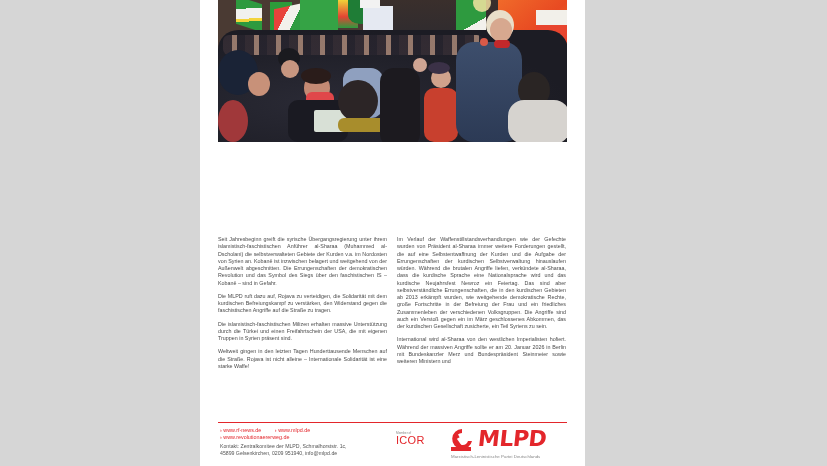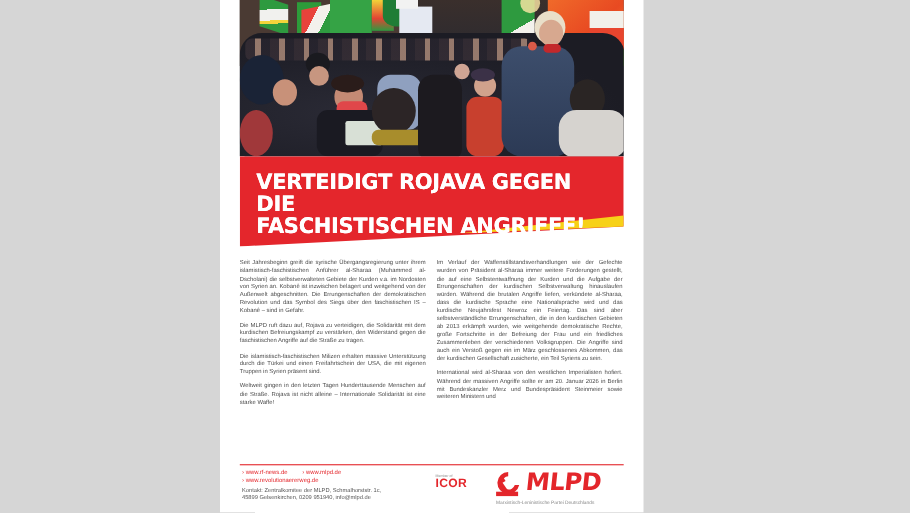--- a/index.html
+++ b/index.html
@@ -65,21 +65,21 @@
     .contact {
       position: absolute; left: 20px; top: 443px; width: 170px;
       font-family: "Liberation Sans", sans-serif;
       font-size: 5.2px; line-height: 7px; color: #555;
     }
     .icor {
       position: absolute; left: 196px; top: 431px;
     }
     .icor .member { font-family: "Liberation Sans", sans-serif; font-size: 3.2px; color: #888; }
     .icor .name {
-      font-family: "Liberation Sans", sans-serif; font-weight: bold;
+      font-family: "Liberation Sans", sans-serif; font-weight: normal;
       font-size: 11px; color: #e3262b; letter-spacing: 0.3px; line-height: 11px;
     }
     .mlpd {
       position: absolute; left: 248px; top: 426px; width: 120px; height: 38px;
     }
     .mlpd .logo-word {
       position: absolute; left: 30px; top: 0;
       font-family: "DejaVu Sans", sans-serif; font-weight: bold;
       font-size: 22px; line-height: 26px; color: #e3262b;
       letter-spacing: -0.5px; transform: skewX(-6deg);
@@ -135,30 +135,20 @@
     <div class="blob" style="left:206px;top:88px;width:34px;height:54px;background:#c8402e;border-radius:10px;"></div>
     <div class="blob" style="left:238px;top:42px;width:66px;height:100px;background:linear-gradient(180deg,#3d4e6c,#2c3a55);border-radius:18px;"></div>
     <div class="blob" style="left:268px;top:10px;width:28px;height:30px;background:#e9dfc9;"></div>
     <div class="blob" style="left:272px;top:18px;width:22px;height:24px;background:#d7a88f;"></div>
     <div class="blob" style="left:276px;top:40px;width:16px;height:8px;background:#c3282b;border-radius:4px;"></div>
     <div class="blob" style="left:262px;top:38px;width:8px;height:8px;background:#d95a48;"></div>
     <div class="blob" style="left:300px;top:72px;width:32px;height:36px;background:#2a2524;"></div>
     <div class="blob" style="left:290px;top:100px;width:62px;height:44px;background:#d6d3cf;border-radius:16px;"></div>
   </div>
 
-  <div class="banner">
-    <svg width="349" height="82" viewBox="0 0 349 82">
-      <polygon points="0,0 349,0 349,64 0,82" fill="#e4262c"></polygon>
-      <polygon points="200,70 349,54 349,64" fill="#f7d117"></polygon>
-    </svg>
-    <div class="banner-title">
-      <div>VERTEIDIGT ROJAVA GEGEN DIE</div>
-      <div>FASCHISTISCHEN ANGRIFFE!</div>
-    </div>
-  </div>
 
   <div class="columns">
     <div class="col">
       <p>Seit Jahresbeginn greift die syrische Übergangsregierung unter ihrem islamistisch-faschistischen Anführer al-Sharaa (Muhammed al-Dscholani) die selbstverwalteten Gebiete der Kurden v.a. im Nordosten von Syrien an. Kobanê ist inzwischen belagert und weitgehend von der Außenwelt abgeschnitten. Die Errungenschaften der demokratischen Revolution und das Symbol des Siegs über den faschistischen IS – Kobanê – sind in Gefahr.</p>
       <p>Die MLPD ruft dazu auf, Rojava zu verteidigen, die Solidarität mit dem kurdischen Befreiungskampf zu verstärken, den Widerstand gegen die faschistischen Angriffe auf die Straße zu tragen.</p>
       <p>Die islamistisch-faschistischen Milizen erhalten massive Unterstützung durch die Türkei und einen Freifahrtschein der USA, die mit eigenen Truppen in Syrien präsent sind.</p>
       <p>Weltweit gingen in den letzten Tagen Hunderttausende Menschen auf die Straße. Rojava ist nicht alleine – Internationale Solidarität ist eine starke Waffe!</p>
     </div>
     <div class="col">
       <p>Im Verlauf der Waffenstillstandsverhandlungen wie der Gefechte wurden von Präsident al-Sharaa immer weitere Forderungen gestellt, die auf eine Selbstentwaffnung der Kurden und die Aufgabe der Errungenschaften der kurdischen Selbstverwaltung hinauslaufen würden. Während die brutalen Angriffe liefen, verkündete al-Sharaa, dass die kurdische Sprache eine Nationalsprache wird und das kurdische Neujahrsfest Newroz ein Feiertag. Das sind aber selbstverständliche Errungenschaften, die in den kurdischen Gebieten ab 2013 erkämpft wurden, wie weitgehende demokratische Rechte, große Fortschritte in der Befreiung der Frau und ein friedliches Zusammenleben der verschiedenen Volksgruppen. Die Angriffe sind auch ein Verstoß gegen ein im März geschlossenes Abkommen, das der kurdischen Gesellschaft zusicherte, ein Teil Syriens zu sein.</p>

